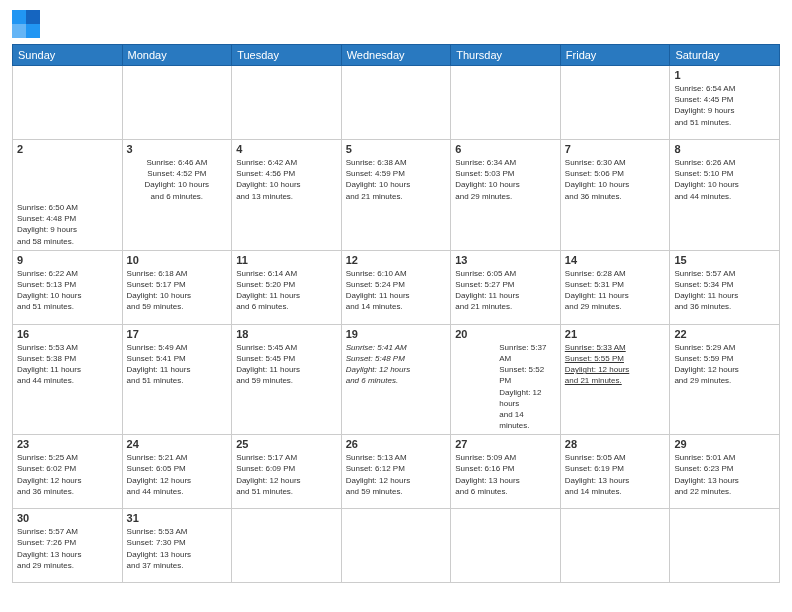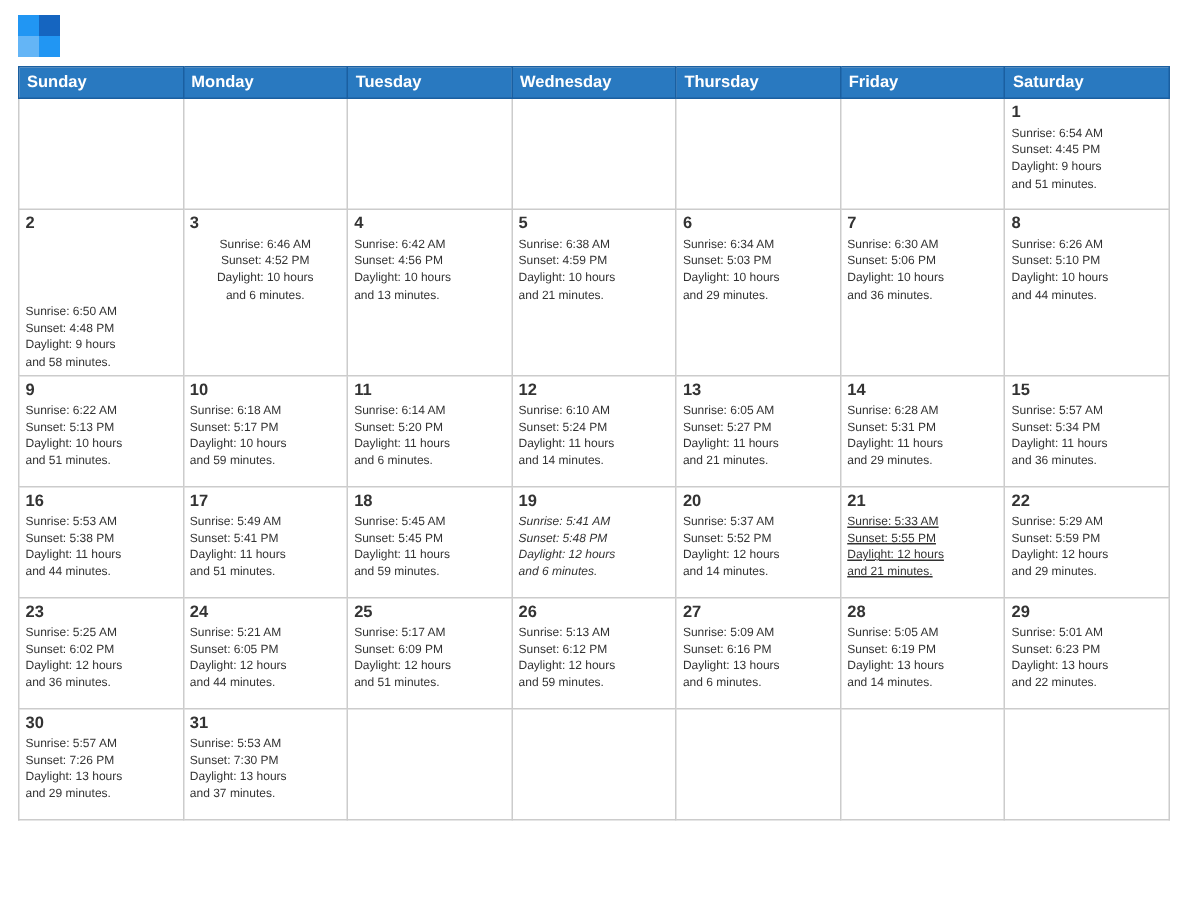--- a/index.html
+++ b/index.html
@@ -55,21 +55,21 @@
     }
     .calendar {
       width: 100%;
       border-collapse: collapse;
       table-layout: fixed;
     }
     .calendar thead th {
       background: #2979C0;
       color: #fff;
       font-size: 11px;
-      font-weight: bold;
+      font-weight: normal;
       text-align: left;
       padding: 4px 5px;
       border: 1px solid #1a5fa0;
     }
     .calendar tbody td {
       border: 1px solid #ccc;
       vertical-align: top;
       padding: 3px 4px;
       font-size: 8.5px;
       color: #333;
@@ -273,21 +273,21 @@
           </td>
           <td>
             <span class="day-number">19</span>
             <div class="day-info" style="white-space: pre-line; font-style: italic;">Sunrise: 5:41 AM
 Sunset: 5:48 PM
 Daylight: 12 hours
 and 6 minutes.</div>
           </td>
           <td>
             <span class="day-number">20</span>
-            <div class="day-info" style="white-space: pre-line;">Sunrise: 5:37 AM
+            <div class="day-info" style="white-space: pre-line; margin-left: 44px;">Sunrise: 5:37 AM
 Sunset: 5:52 PM
 Daylight: 12 hours
 and 14 minutes.</div>
           </td>
           <td>
             <span class="day-number">21</span>
             <div class="day-info" style="white-space: pre-line; text-decoration: underline;">Sunrise: 5:33 AM
 Sunset: 5:55 PM
 Daylight: 12 hours
 and 21 minutes.</div>

